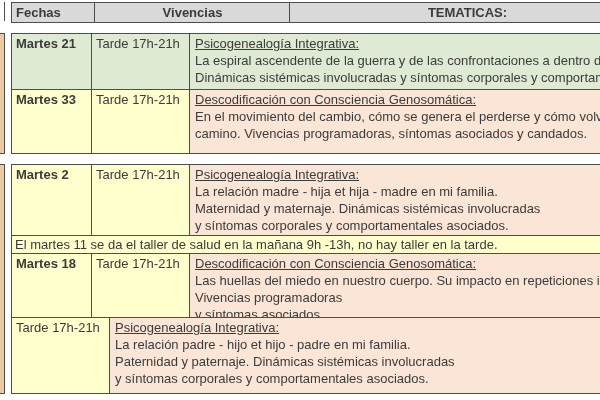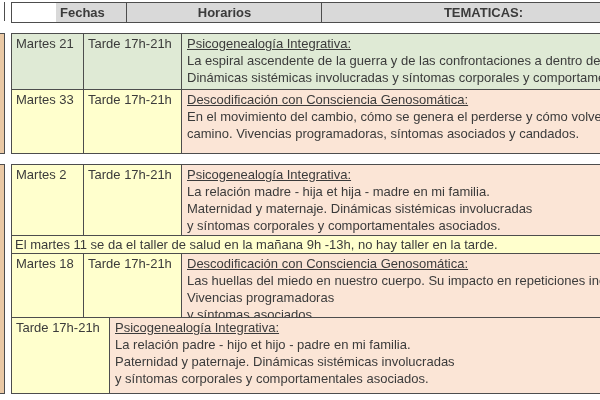--- a/index.html
+++ b/index.html
@@ -45,26 +45,26 @@
     white-space: nowrap;
     border-right: 1px solid #4d4d4d;
     padding: 1px 3px 0 4px;
     line-height: 17px;
   }
   .cell:last-child { border-right: none; }
 
   
   .tbl-header .row { height: 19px; border-bottom: none; }
   .h-cell { font-weight: bold; line-height: 18px; background: #d9d9d9; }
-  .h-fechas { width: 71px; margin-left: 44px; }
+  .h-fechas { width: 83px; }
   .h-horarios { width: 195px; text-align: center; }
   .h-tematicas { flex: 1; text-align: center; }
 
   
-  .c-date { width: 72px; font-weight: normal; }
+  .c-date { width: 80px; font-weight: bold; }
   .c-time { width: 98px; }
   .c-topic { flex: 1; padding-left: 5px; }
   .topic-title { text-decoration: underline; }
   .topic-line { white-space: nowrap; }
 
   .theme-green  { background: #dfead5; }
   .theme-yellow { background: #ffffcd; }
   .theme-peach  { background: #fbe5d6; }
 
   .r-m21 { height: 56px; }
@@ -88,21 +88,21 @@
 
 <div class="page">
 
   <div class="sliver hdr"></div>
   <div class="sliver b1"></div>
   <div class="sliver b2"></div>
 
   <div class="tbl tbl-header">
     <div class="row">
       <div class="cell h-cell h-fechas">Fechas</div>
-      <div class="cell h-cell h-horarios">Horarios</div>
+      <div class="cell h-cell h-horarios">Vivencias</div>
       <div class="cell h-cell h-tematicas">TEMATICAS:</div>
     </div>
   </div>
 
   <div class="tbl tbl-1">
     <div class="row r-m21">
       <div class="cell c-date theme-green">Martes 21</div>
       <div class="cell c-time theme-green">Tarde 17h-21h</div>
       <div class="cell c-topic theme-green">
         <div class="topic-title">Psicogenealogía Integrativa:</div>

